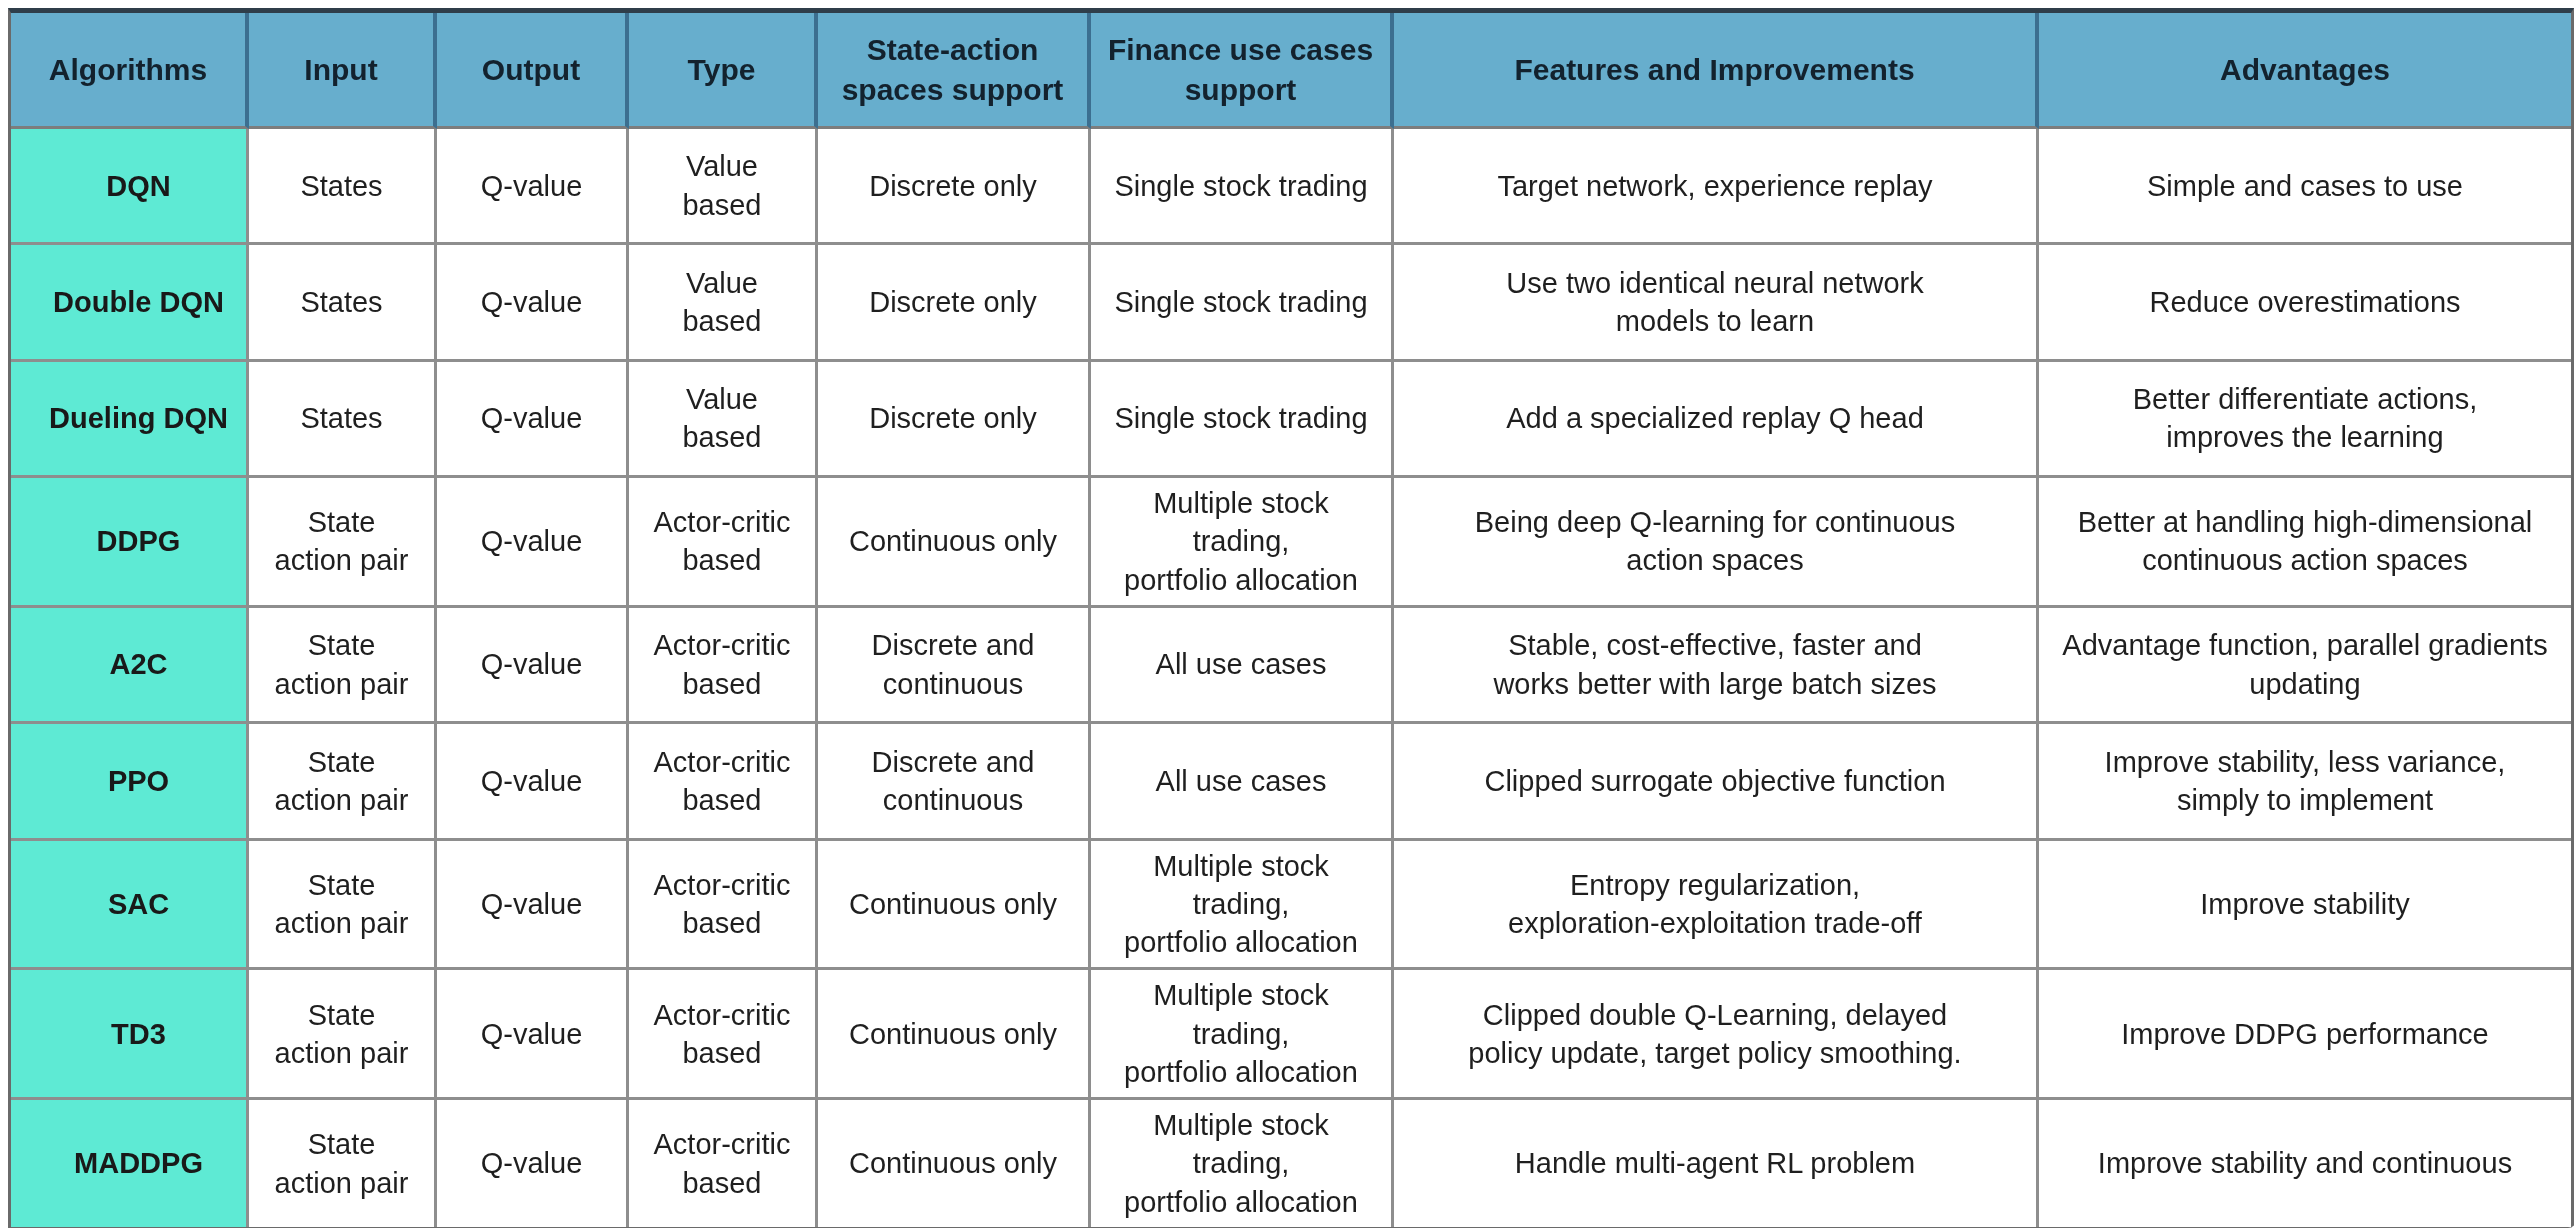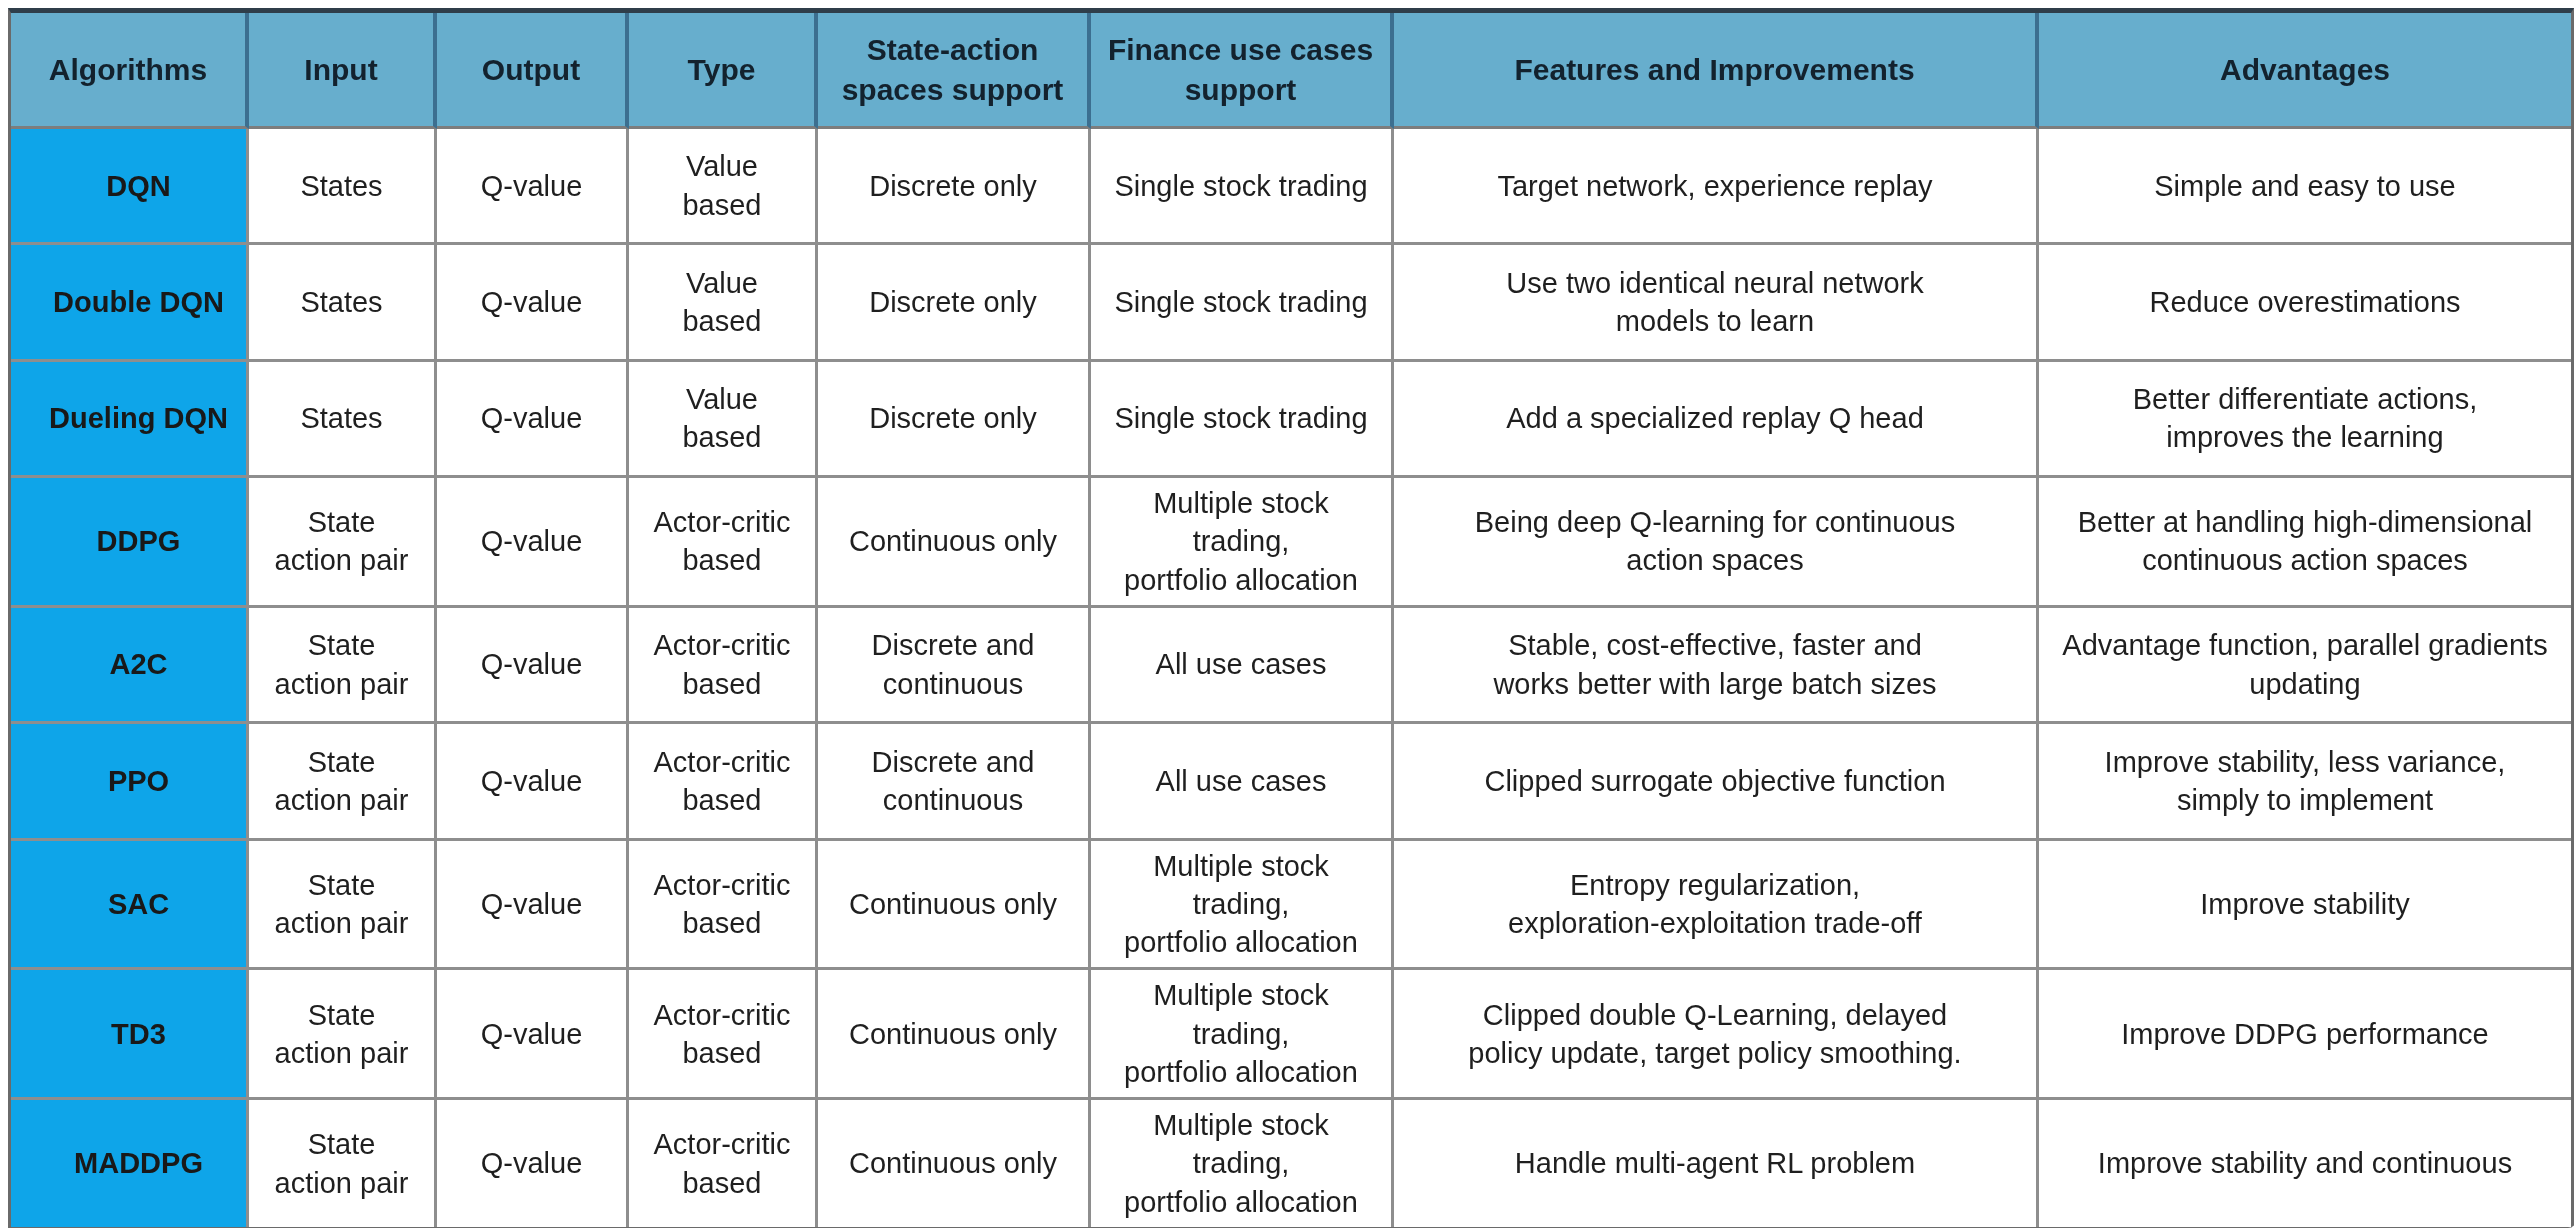--- a/index.html
+++ b/index.html
@@ -48,21 +48,21 @@
     border-bottom:3px solid #7d7d7d;
   }
   .td{
     background:#ffffff;
     color:#1f1f1f;
     font-size:29px;
     border-right:3px solid #8e8e8e;
     border-bottom:3px solid #8e8e8e;
   }
   .td.algo{
-    background:#0ea5e9;
+    background:#5eead4;
     color:#191919;
     font-weight:700;
     padding-left:34px;
   }
   .grid > :nth-child(8n){border-right:none;}
   .td.last-row{border-bottom:none;}
 </style>
 </head>
 <body>
 
@@ -79,21 +79,21 @@
     <div class="th">Features and Improvements</div>
     <div class="th">Advantages</div>
   <div class="td algo">DQN</div>
       <div class="td">States</div>
       <div class="td">Q-value</div>
       <div class="td">Value
 based</div>
       <div class="td">Discrete only</div>
       <div class="td">Single stock trading</div>
       <div class="td">Target network, experience replay</div>
-      <div class="td">Simple and easy to use</div>
+      <div class="td">Simple and cases to use</div>
       <div class="td algo">Double DQN</div>
       <div class="td">States</div>
       <div class="td">Q-value</div>
       <div class="td">Value
 based</div>
       <div class="td">Discrete only</div>
       <div class="td">Single stock trading</div>
       <div class="td">Use two identical neural network
 models to learn</div>
       <div class="td">Reduce overestimations</div>

